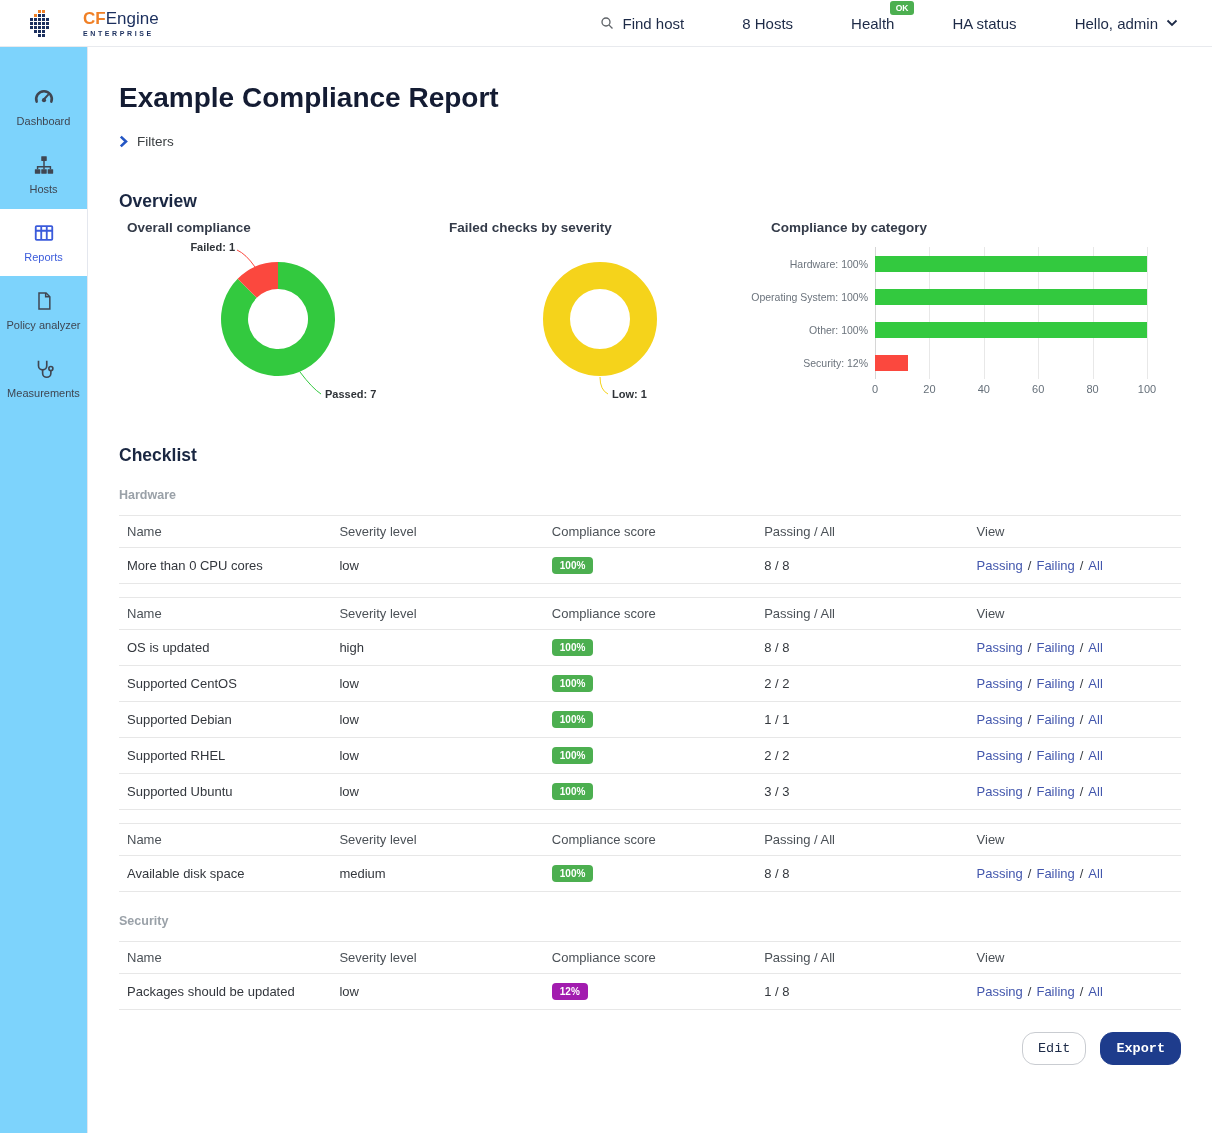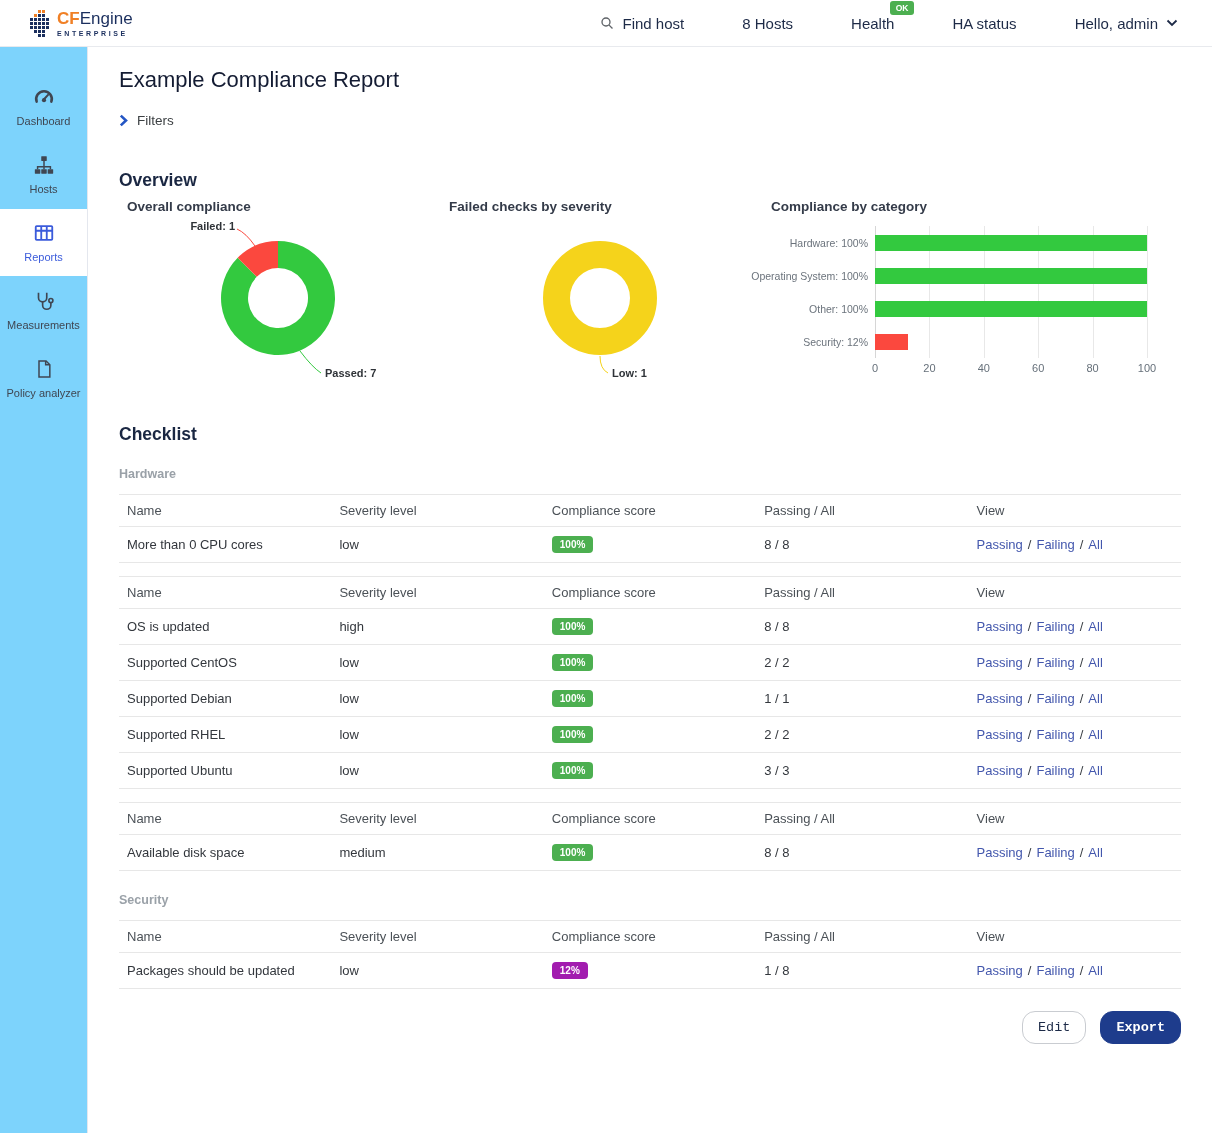--- a/index.html
+++ b/index.html
@@ -2,21 +2,21 @@
 <html><head>
 <meta charset="utf-8">
 <style>
   * { margin:0; padding:0; box-sizing:border-box; }
   html,body { width:1212px; height:1133px; overflow:hidden; background:#fff;
     font-family:"Liberation Sans", sans-serif; color:#33373d; }
 
   
   .topbar { height:47px; background:#fff; border-bottom:1px solid #e8eaee;
     display:flex; align-items:center; padding:0 34px 0 30px; }
-  .brand { display:flex; align-items:center; gap:1px; }
+  .brand { display:flex; align-items:center; gap:27px; }
   .brand-text .line1 { font-size:17px; line-height:17px; }
   .brand-text .cf { color:#f08026; font-weight:bold; }
   .brand-text .engine { color:#1b2f5e; }
   .brand-text .line2 { font-size:7px; letter-spacing:2.6px; color:#1b2f5e; margin-top:3px; font-weight:bold;}
   .topbar-right { margin-left:auto; display:flex; align-items:center; gap:58px;
     font-size:15px; color:#1d2a47; }
   .tb-item { display:flex; align-items:center; gap:8px; cursor:pointer; white-space:nowrap; }
   .health-wrap { position:relative; }
   .ok-badge { position:absolute; top:-14px; right:-20px; background:#4caf50; color:#fff;
     font-size:8.5px; font-weight:bold; padding:2px 6px; border-radius:3px; }
@@ -26,21 +26,21 @@
     background:#7dd3fc; border-right:1px solid #e4e7ee; }
   .side-item { display:flex; flex-direction:column; align-items:center; gap:7px;
     padding:13px 2px; margin-top:1px; cursor:pointer; color:#3f4652;
     font-size:11px; }
   .side-item:first-child { margin-top:26px; }
   .side-item.active { background:#fff; color:#3b5bdb; }
   .side-item svg { display:block; }
 
   
   .main { margin-left:88px; padding:16px 31px 0 31px; }
-  .page-title { font-size:22px; font-weight:400; color:#141c33; margin-top:4px; }
+  .page-title { font-size:28px; font-weight:700; color:#141c33; margin-top:19px; }
   .filters { display:flex; align-items:center; gap:9px; margin-top:20px;
     font-size:13.5px; color:#3c4043; cursor:pointer; width:fit-content;}
   .section-heading { font-size:17.5px; font-weight:800; color:#1a2742; margin-top:42px; }
 
   
   .charts-row { display:flex; margin-top:8px; }
   .chart-col { width:322px; }
   .chart-col-bar { width:418px; }
   .chart-title { font-size:13.5px; font-weight:bold; color:#343b49; padding-left:8px; margin-bottom:2px; }
   .donut-svg text { font-size:11px; font-weight:bold; fill:#2f3338; }
@@ -173,33 +173,33 @@
     <span>Hosts</span>
   </div>
   <div class="side-item active">
     <svg width="22" height="22" viewBox="0 0 24 24">
       <rect x="3" y="4.5" width="18" height="15" rx="1" fill="none" stroke="currentColor" stroke-width="2"></rect>
       <path d="M3 9.5h18M9 4.5v15M15 4.5v15" stroke="currentColor" stroke-width="2" fill="none"></path>
     </svg>
     <span>Reports</span>
   </div>
   <div class="side-item">
+    <svg width="20" height="22" viewBox="0 0 24 24" fill="none" stroke="currentColor" stroke-width="1.8">
+      <path d="M6 2.5h8.5L19 7v14.5H6z"></path>
+      <path d="M14 2.5V7h5"></path>
+    </svg>
+    <span>Policy analyzer</span>
+  </div>
+  <div class="side-item">
     <svg width="22" height="22" viewBox="0 0 24 24" fill="none" stroke="currentColor" stroke-width="1.8">
       <path d="M6 3v5.5a4.5 4.5 0 0 0 9 0V3"></path>
       <path d="M10.5 13v3.5a4.5 4.5 0 0 0 9 0v-2.5"></path>
       <circle cx="19.5" cy="11.5" r="2.2"></circle>
     </svg>
     <span>Measurements</span>
-  </div>
-  <div class="side-item">
-    <svg width="20" height="22" viewBox="0 0 24 24" fill="none" stroke="currentColor" stroke-width="1.8">
-      <path d="M6 2.5h8.5L19 7v14.5H6z"></path>
-      <path d="M14 2.5V7h5"></path>
-    </svg>
-    <span>Policy analyzer</span>
   </div>
 </div>
 
 <div class="main">
   <div class="page-title">Example Compliance Report</div>
 
   <div class="filters">
     <svg width="9" height="13" viewBox="0 0 8 12" fill="none" stroke="#2456c4" stroke-width="2.4">
       <path d="M1.5 1.5L6.3 6l-4.8 4.5"></path>
     </svg>

